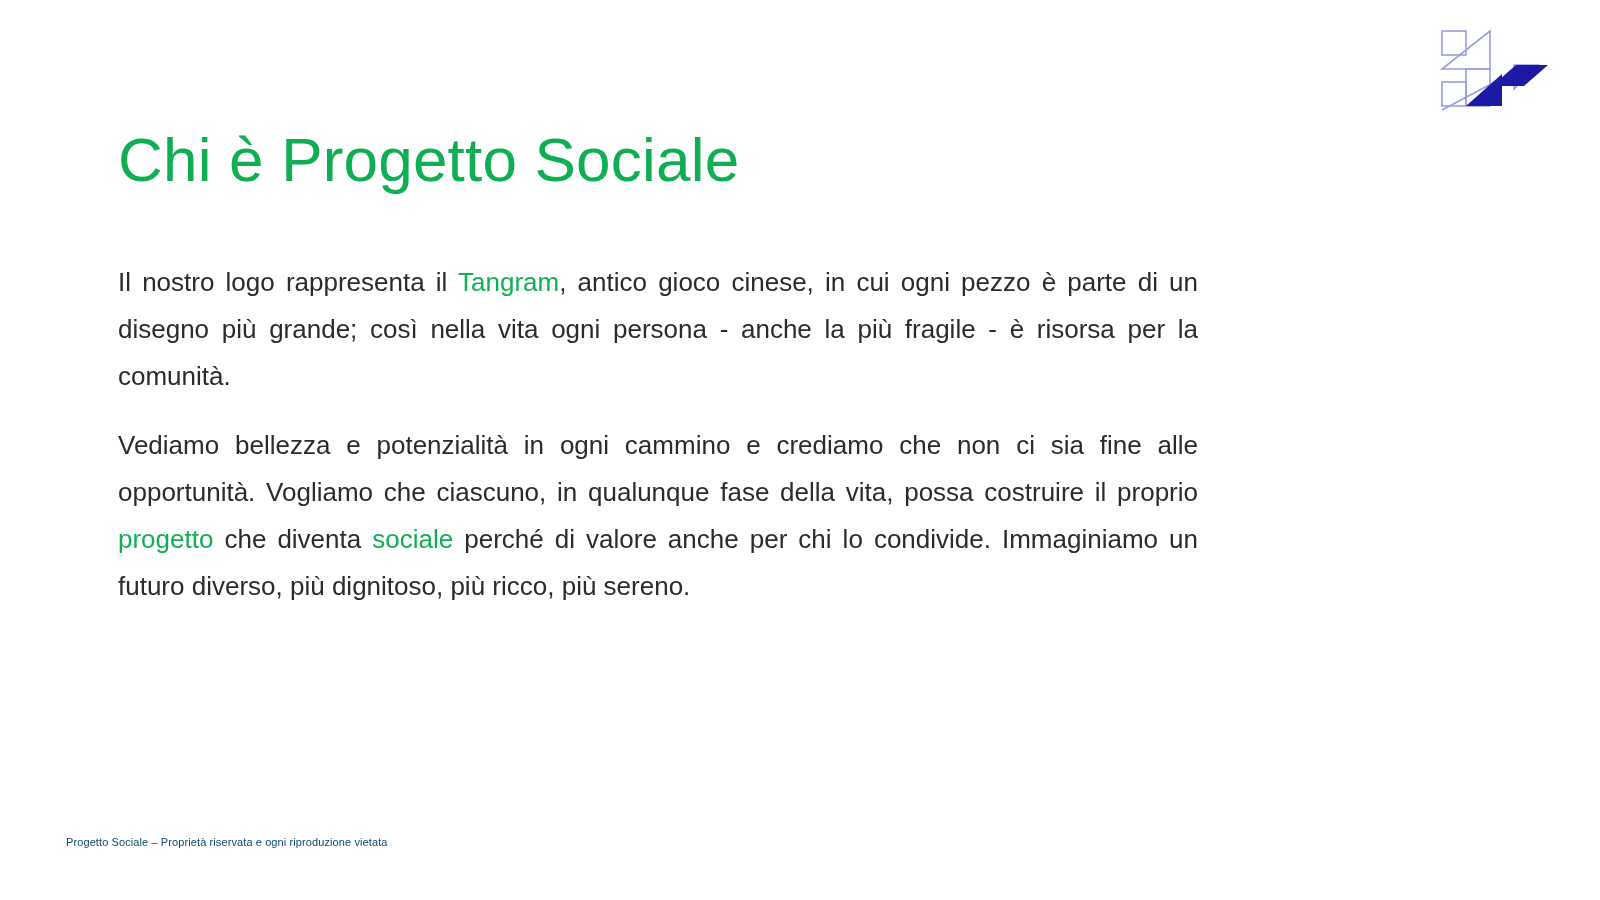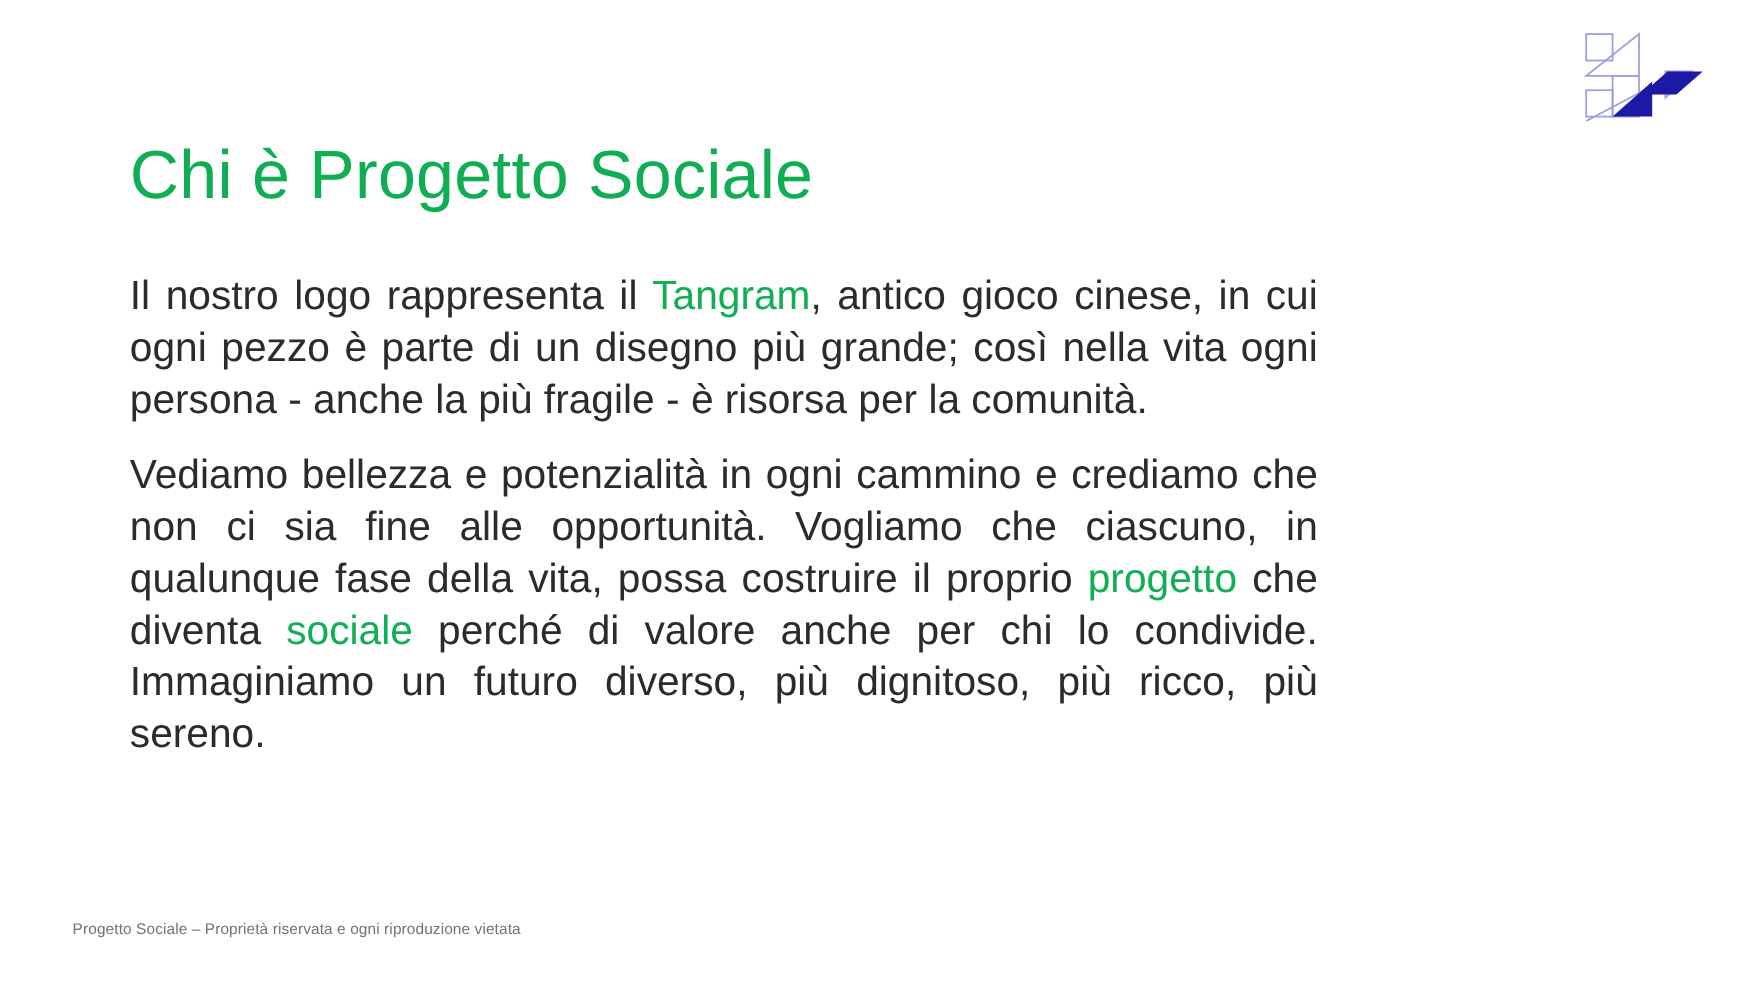--- a/index.html
+++ b/index.html
@@ -44,36 +44,36 @@
   
   .body-block {
     position: absolute;
     left: 118px;
     top: 245px;
     width: 1080px;
   }
   .para {
     text-align: justify;
     text-justify: inter-word;
-    font-size: 37px;
+    font-size: 26px;
     line-height: 47px;
     color: #2b2b2b;
-    margin: 0 0 22px 0;
+    margin: 14px 0 22px 0;
     font-weight: 400;
   }
   .para:last-child { margin-bottom: 0; }
   .hl { color: #10AF53; }
 
   
   .footer {
     position: absolute;
     left: 66px;
     top: 836px;
-    font-size: 14px;
-    color: #737373;
+    font-size: 11px;
+    color: #0c4a6e;
     letter-spacing: 0.1px;
     white-space: nowrap;
   }
 </style>
 </head>
 <body>
 
 <div class="slide">
 
   <div class="logo">

